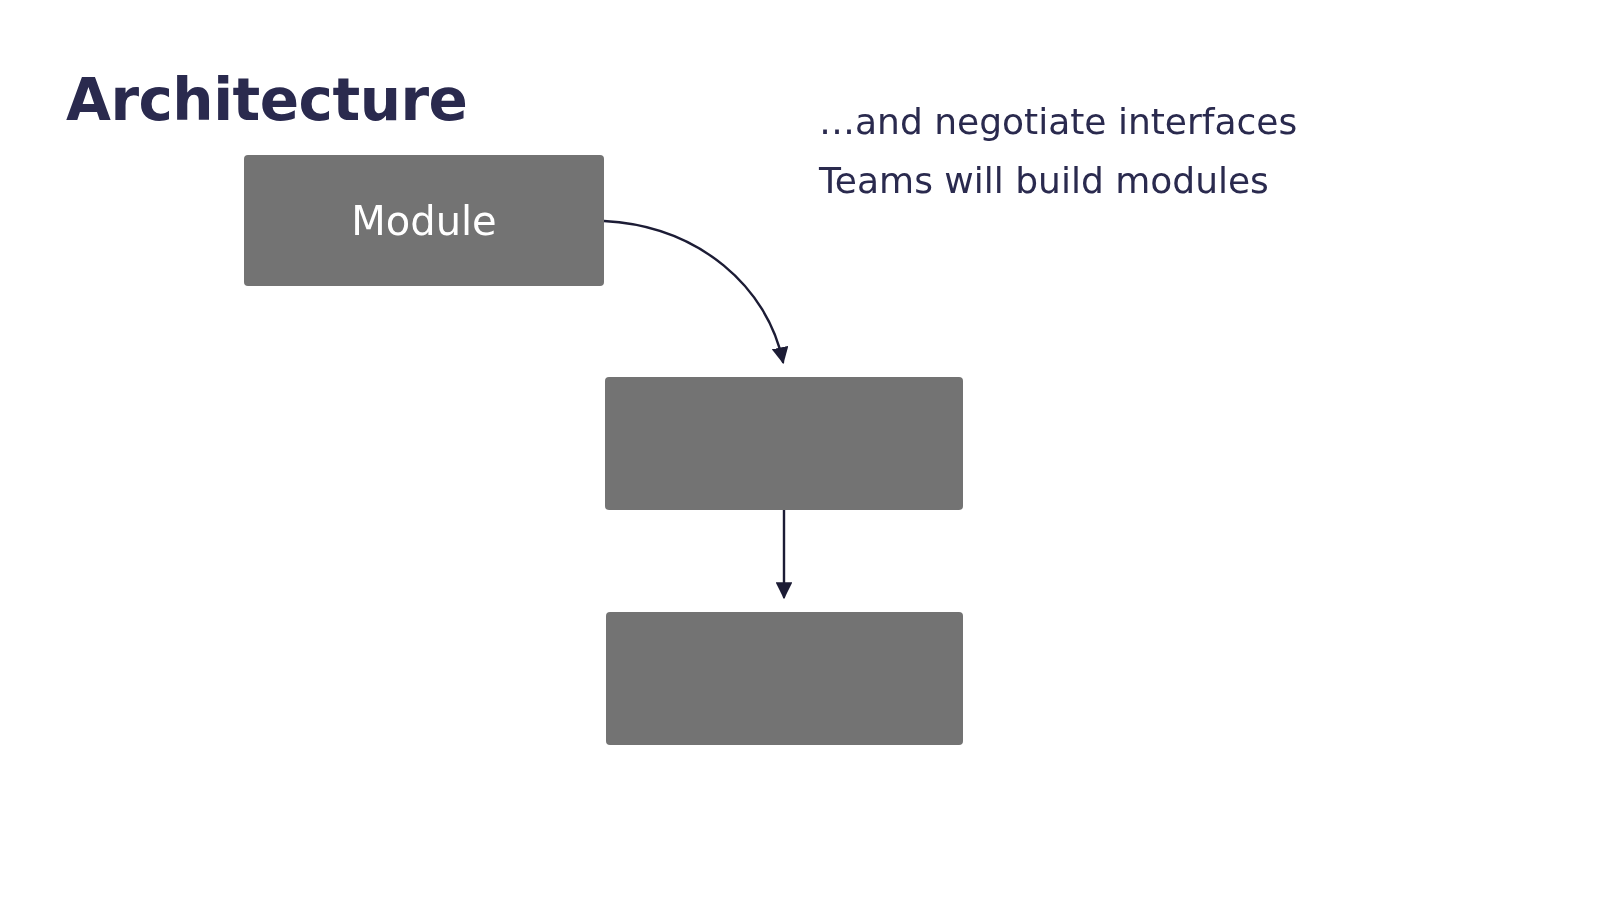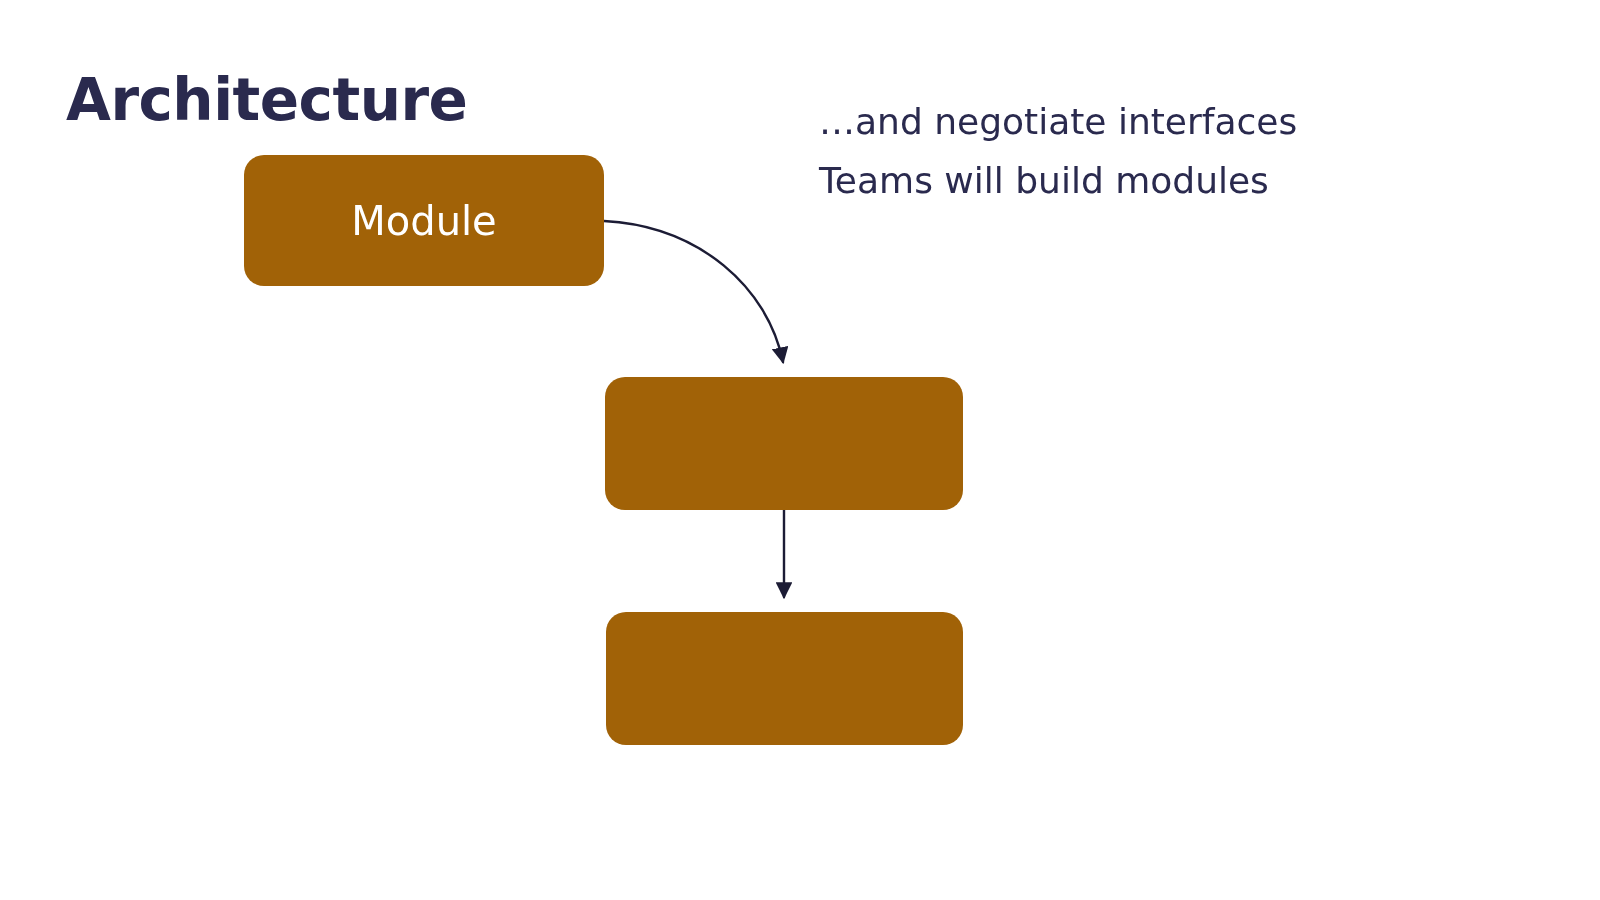--- a/index.html
+++ b/index.html
@@ -63,22 +63,22 @@
     left: 0;
     top: 0;
     width: 1600px;
     height: 900px;
     pointer-events: none;
   }
 
   .node-box {
     position: absolute;
     box-sizing: border-box;
-    background: #a16207;
-    border-radius: 20px;
+    background: #737373;
+    border-radius: 4px;
     display: flex;
     align-items: center;
     justify-content: center;
   }
   .node-label {
     font-family: "DejaVu Sans", "Liberation Sans", sans-serif;
     font-size: 40px;
     font-weight: 400;
     color: #ffffff;
     line-height: 1;

